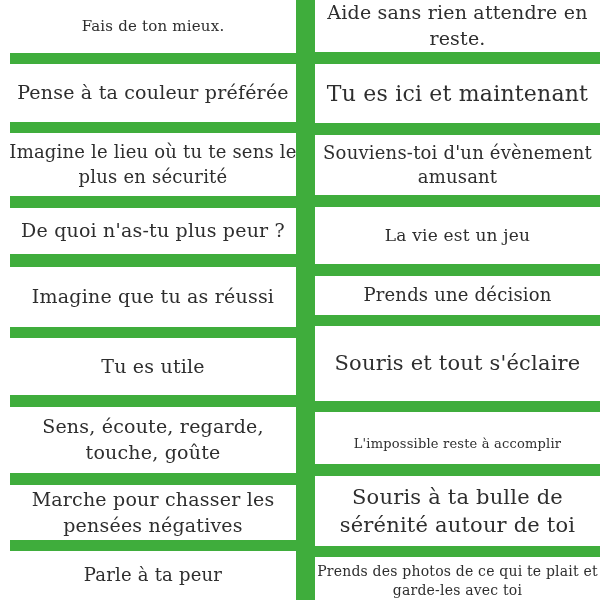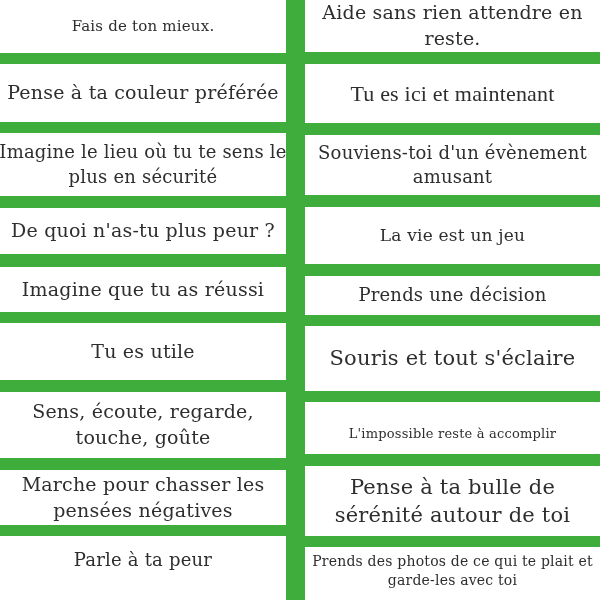--- a/index.html
+++ b/index.html
@@ -9,21 +9,21 @@
     font-family: "DejaVu Serif", "Liberation Serif", serif;
   }
   .canvas {
     position: relative;
     width: 600px; height: 600px;
     display: flex;
     background: var(--bg, #ffffff);
     overflow: hidden;
   }
   .col { display: flex; flex-direction: column; }
-  .col-left  { width: 286px; }
+  .col-left  { width: 286px; margin-left: 10px; }
   .col-right { width: 295px; }
   .vbar {
     width: 19px; height: 600px;
     background: var(--green, #3fad3c);
     flex: 0 0 auto;
   }
   .hbar {
     width: 100%;
     background: var(--green, #3fad3c);
     flex: 0 0 auto;
@@ -39,21 +39,21 @@
     text-align: center;
   }
   .line { white-space: nowrap; line-height: 1.35; letter-spacing: 0.2px; }
   .fs14 { font-size: 14px; text-align: center; }
   .fs15 { font-size: 15px; }
   .fs16 { font-size: 13px; margin-top: 11px; }
   .fs17 { font-size: 17px; }
   .fs18 { font-size: 18px; }
   .fs19 { font-size: 19px; }
   .fs21 { font-size: 21px; }
-  .fs22 { font-size: 22px; font-family: Liberation Serif, serif; }
+  .fs22 { font-size: 22px; }
 </style>
 </head>
 <body>
 
 <div class="canvas">
 
   <div class="col col-left">
     <div class="cell" style="height:53px">
       <div class="line fs15">Fais de ton mieux.</div>
     </div>
@@ -64,21 +64,21 @@
     <div class="hbar" style="height:11px"></div>
     <div class="cell" style="height:63px">
       <div class="line fs18">Imagine le lieu où tu te sens le</div>
       <div class="line fs18">plus en sécurité</div>
     </div>
     <div class="hbar" style="height:12px"></div>
     <div class="cell" style="height:46px">
       <div class="line fs19">De quoi n'as-tu plus peur ?</div>
     </div>
     <div class="hbar" style="height:13px"></div>
-    <div class="cell" style="height:45px">
+    <div class="cell" style="height:60px">
       <div class="line fs19">Imagine que tu as réussi</div>
     </div>
     <div class="hbar" style="height:11px"></div>
     <div class="cell" style="height:57px">
       <div class="line fs19">Tu es utile</div>
     </div>
     <div class="hbar" style="height:12px"></div>
     <div class="cell" style="height:66px">
       <div class="line fs19">Sens, écoute, regarde,</div>
       <div class="line fs19">touche, goûte</div>
@@ -112,30 +112,30 @@
     </div>
     <div class="hbar" style="height:12px"></div>
     <div class="cell" style="height:57px">
       <div class="line fs17">La vie est un jeu</div>
     </div>
     <div class="hbar" style="height:12px"></div>
     <div class="cell" style="height:39px">
       <div class="line fs18">Prends une décision</div>
     </div>
     <div class="hbar" style="height:11px"></div>
-    <div class="cell" style="height:65px">
+    <div class="cell" style="height:75px">
       <div class="line fs21">Souris et tout s'éclaire</div>
     </div>
     <div class="hbar" style="height:11px"></div>
     <div class="cell" style="height:52px">
       <div class="line fs16">L'impossible reste à accomplir</div>
     </div>
     <div class="hbar" style="height:12px"></div>
     <div class="cell" style="height:70px">
-      <div class="line fs21">Pense à ta bulle de</div>
+      <div class="line fs21">Souris à ta bulle de</div>
       <div class="line fs21">sérénité autour de toi</div>
     </div>
     <div class="hbar" style="height:11px"></div>
     <div class="cell" style="height:47px">
       <div class="line fs14">Prends des photos de ce qui te plait et</div>
       <div class="line fs14">garde-les avec toi</div>
     </div>
   </div>
 
 </div>

